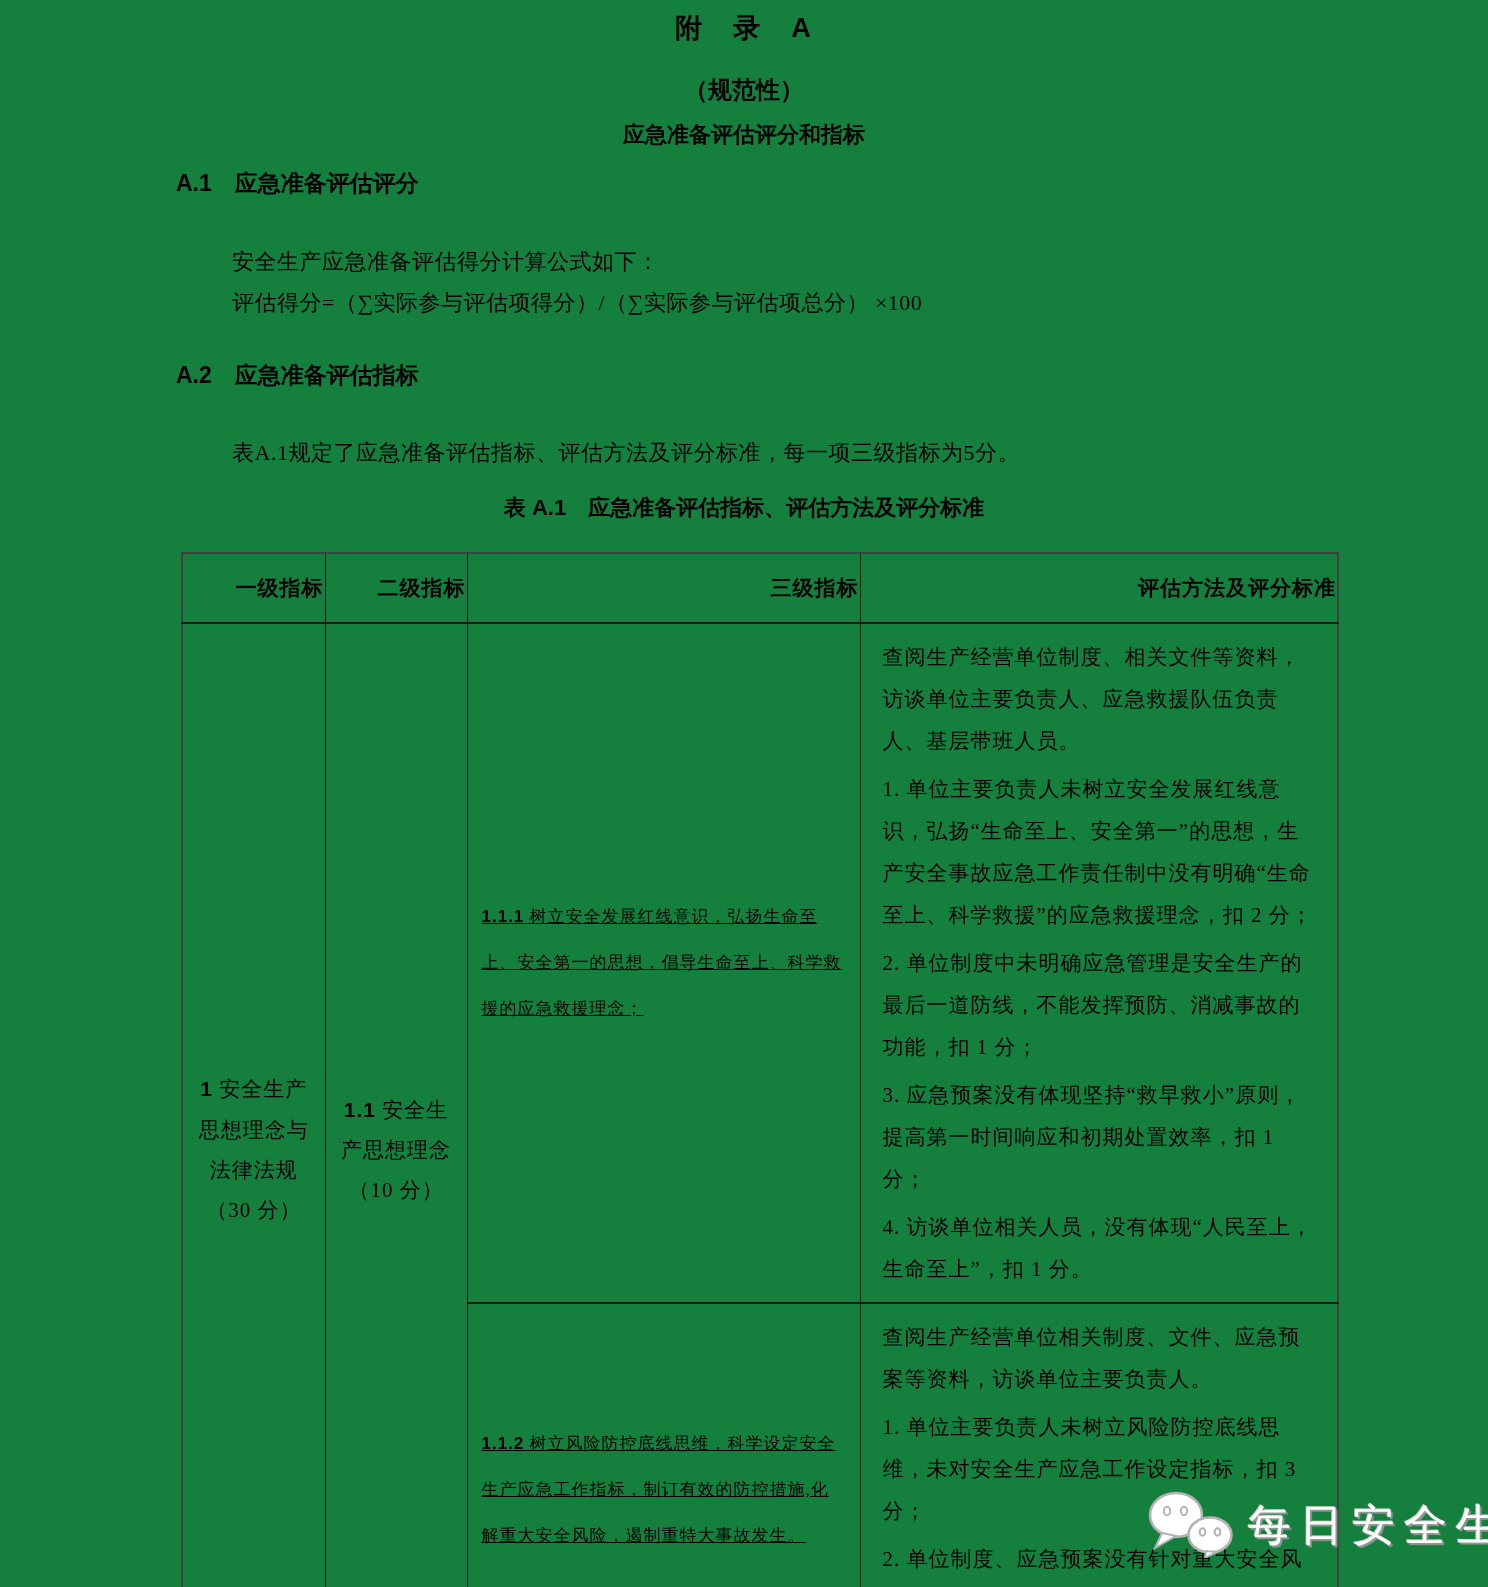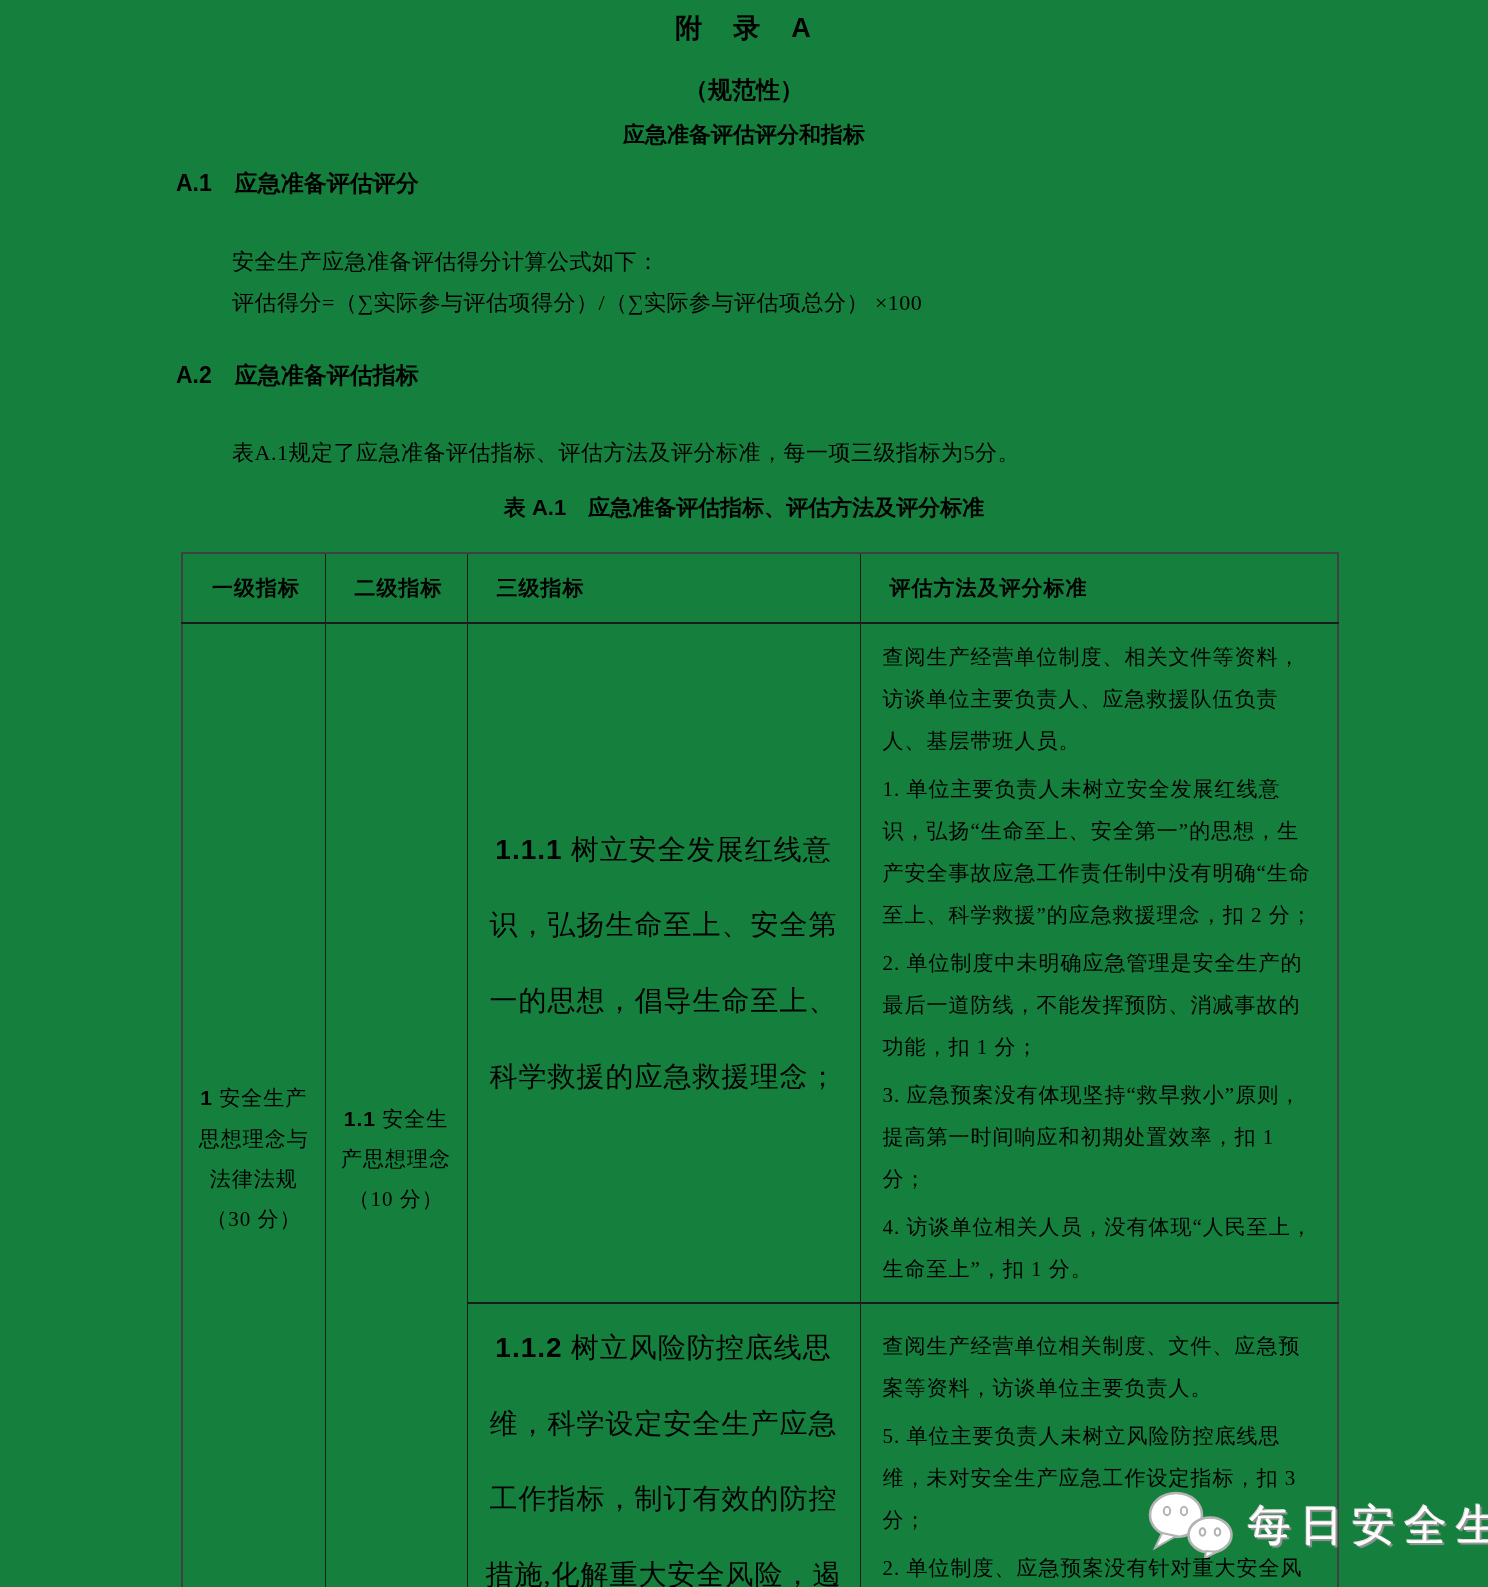--- a/index.html
+++ b/index.html
@@ -32,31 +32,31 @@
   table.eval {
     position: absolute; top: 552px; left: 181px;
     width: 1156px; height: 1008px;
     border-collapse: collapse; table-layout: fixed;
     border: 2px solid #404040;
   }
   table.eval th, table.eval td { border: 1px solid #1c1c1c; vertical-align: middle; }
   table.eval thead th {
     height: 66px; font-size: 21px; letter-spacing: 1px;
     font-family: "Liberation Sans", sans-serif; font-weight: bold;
-    text-align: left; border-bottom: 2px solid #1c1c1c; padding-left: 29px;
+    text-align: right; border-bottom: 2px solid #1c1c1c; padding-left: 29px;
   }
   tr.row-1 { height: 585px; }
   tr.row-2 { height: 351px; }
   td.c1, td.c2 {
     font-size: 21px; line-height: 1.92; letter-spacing: 1px;
     text-align: center; white-space: pre-line; padding: 4px 8px;
   }
   td.c3 {
-    font-size: 28px; line-height: 2.7; letter-spacing: 1px;
-    text-align: center; padding: 6px 14px;
+    font-size: 17px; line-height: 2.7; letter-spacing: 1px;
+    text-align: left; padding: 6px 14px; text-decoration: underline;
   }
   td.c4 {
     font-size: 21px; line-height: 2.0; letter-spacing: 1px;
     text-align: left; padding: 6px 16px;
   }
   td.c4 p { margin: 6px; }
   .divider-strong { border-bottom-width: 2px !important; }
   .num { font-family: "Liberation Sans", sans-serif; font-weight: bold; }
 
   .watermark {
@@ -123,21 +123,21 @@
           <p>1. 单位主要负责人未树立安全发展红线意识，弘扬“生命至上、安全第一”的思想，生产安全事故应急工作责任制中没有明确“生命至上、科学救援”的应急救援理念，扣 2 分；</p>
           <p>2. 单位制度中未明确应急管理是安全生产的最后一道防线，不能发挥预防、消减事故的功能，扣 1 分；</p>
           <p>3. 应急预案没有体现坚持“救早救小”原则，提高第一时间响应和初期处置效率，扣 1 分；</p>
           <p>4. 访谈单位相关人员，没有体现“人民至上，生命至上”，扣 1 分。</p>
         </td>
       </tr>
       <tr class="row-2">
         <td class="c3"><span class="num">1.1.2</span><span> 树立风险防控底线思维，科学设定安全生产应急工作指标，制订有效的防控措施,化解重大安全风险，遏制重特大事故发生。</span></td>
         <td class="c4">
           <p>查阅生产经营单位相关制度、文件、应急预案等资料，访谈单位主要负责人。</p>
-          <p>5. 单位主要负责人未树立风险防控底线思维，未对安全生产应急工作设定指标，扣 3 分；</p>
+          <p>1. 单位主要负责人未树立风险防控底线思维，未对安全生产应急工作设定指标，扣 3 分；</p>
           <p>2. 单位制度、应急预案没有针对重大安全风险制订有效的防控措施，遏制重特大事故发生，扣 2 分。</p>
         </td>
       </tr>
     </tbody>
   </table>
 
   <div class="watermark">
     <span>
       <svg width="92" height="68" viewBox="0 0 92 68">
         <g fill="#ffffff" stroke="#b3b3b3" stroke-width="2.6">

